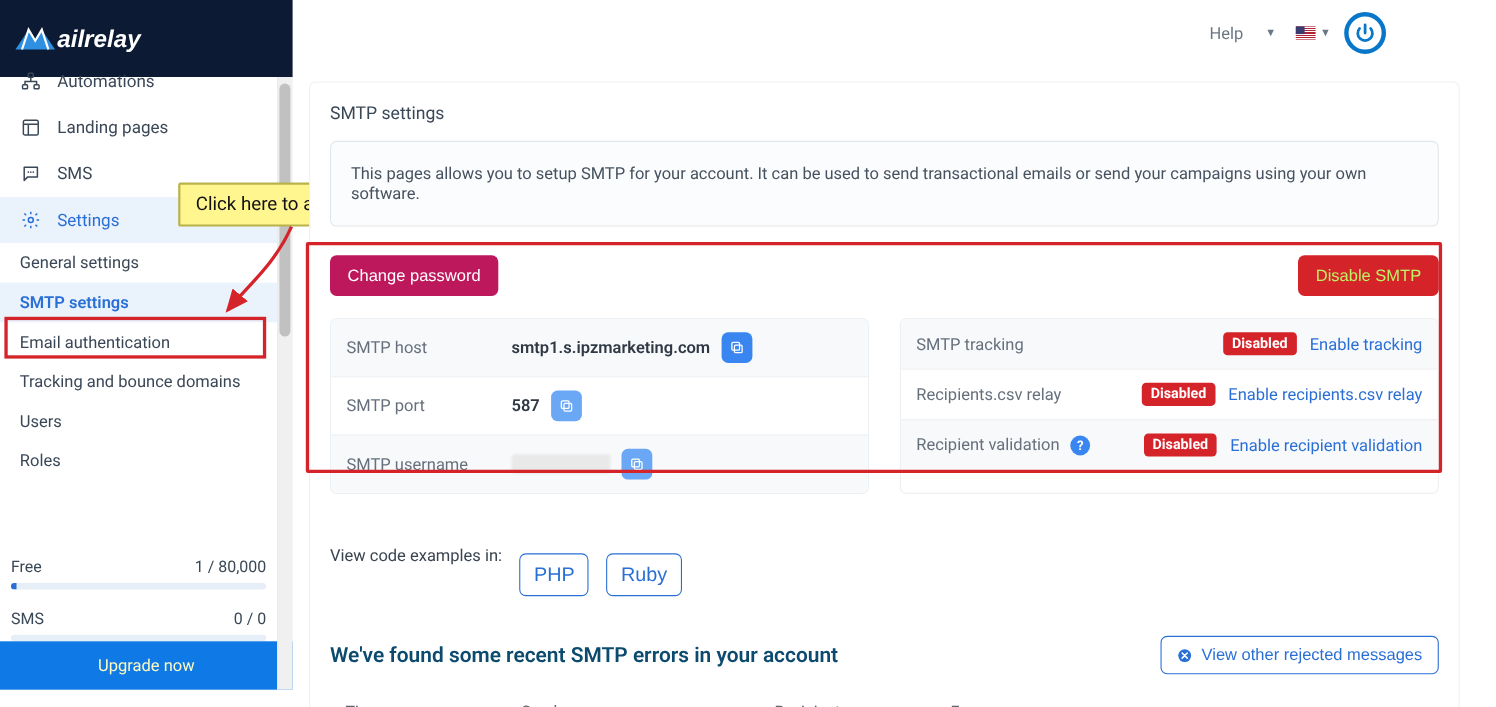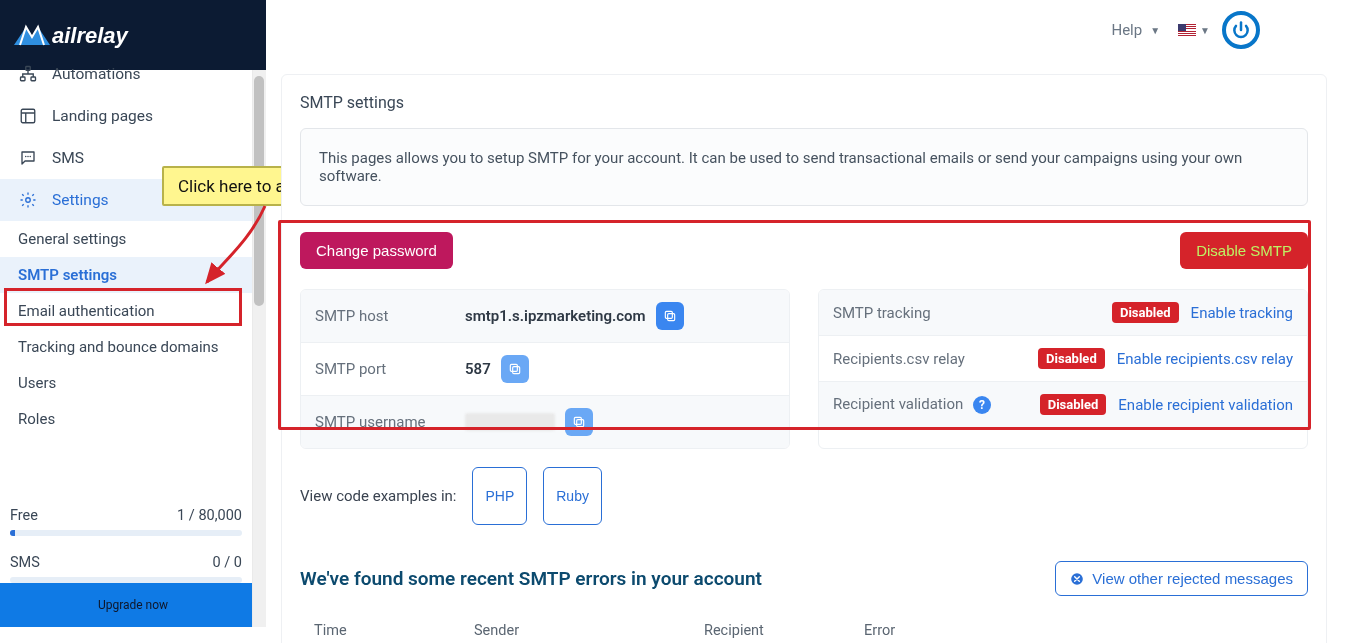--- a/index.html
+++ b/index.html
@@ -3,21 +3,21 @@
 <meta charset="utf-8">
 <style>
   * { box-sizing: border-box; margin: 0; padding: 0; }
   body { font-family: -apple-system, BlinkMacSystemFont, "Segoe UI", Roboto, Helvetica, Arial, sans-serif; background:#fff; width:1360px; height:643px; overflow:hidden; position:relative; }
 
   
   .topbar { position:absolute; left:0; top:0; right:0; height:70px; }
   .logo-box { position:absolute; left:0; top:0; width:266px; height:70px; background:#0c1b33; display:flex; align-items:center; padding-left:12px; }
   .logo-svg { display:block; }
   .top-right { position:absolute; right:28px; top:0; height:60px; display:flex; align-items:center; gap:12px; }
-  .help-link { color:#6b7785; font-size:15px; display:flex; align-items:center; gap:8px; cursor:pointer; padding:6px 6px; }
+  .help-link { color:#6b7785; font-size:15px; display:flex; align-items:center; gap:20px; cursor:pointer; padding:6px 6px; }
   .caret { font-size:10px; color:#6b7785; }
   .flag-wrap { display:flex; align-items:center; gap:4px; cursor:pointer; }
   .flag { width:18px; height:12px; display:inline-block; background:
     linear-gradient(to bottom,
       #B22234 0 7.7%, #fff 7.7% 15.4%, #B22234 15.4% 23.1%, #fff 23.1% 30.8%,
       #B22234 30.8% 38.5%, #fff 38.5% 46.2%, #B22234 46.2% 53.9%, #fff 53.9% 61.6%,
       #B22234 61.6% 69.3%, #fff 69.3% 77%, #B22234 77% 84.7%, #fff 84.7% 92.4%, #B22234 92.4% 100%);
     position:relative; }
   .flag::before { content:""; position:absolute; left:0; top:0; width:8px; height:6.5px; background:#3C3B6E; }
   .power-btn { width:38px; height:38px; border-radius:50%; border:4px solid #0876c9; display:flex; align-items:center; justify-content:center; cursor:pointer; }
@@ -35,41 +35,41 @@
   .nav-item.active { background:#eaf2fb; color:#2a6fd6; }
   .nav-item.active .nav-icon { color:#2a6fd6; }
   .nav-item .expand { margin-left:auto; font-size:12px; }
   .sub { padding:0; }
   .sub .sub-item { display:flex; align-items:center; padding:9px 14px 9px 18px; color:#3a4756; font-size:15px; cursor:pointer; }
   .sub .sub-item.active { background:#eaf2fb; color:#2a6fd6; font-weight:600; }
   .quota { position:absolute; left:0; bottom:44px; width:252px; padding:0 10px; }
   .quota-row { display:flex; justify-content:space-between; font-size:14.5px; color:#3a4756; margin-top:18px; }
   .quota-bar { height:6px; background:#e6eef7; border-radius:3px; margin-top:6px; position:relative; overflow:hidden; }
   .quota-fill { position:absolute; left:0; top:0; bottom:0; background:#2a6fd6; }
-  .upgrade { position:absolute; left:0; bottom:0; width:266px; height:44px; background:#0f7ae5; color:#0f172a; font-size:12px; display:flex; align-items:center; justify-content:center; cursor:pointer; }
+  .upgrade { position:absolute; left:0; bottom:0; width:266px; height:44px; background:#0f7ae5; color:#fef9c3; font-size:15px; display:flex; align-items:center; justify-content:center; cursor:pointer; }
 
   
   .red-rect-nav { position:absolute; border:3px solid #d5232a; pointer-events:none; }
   .callout { position:absolute; background:#fff68f; border:2px solid #b8b24a; color:#111; font-size:17px; padding:8px 14px; border-radius:2px; pointer-events:none; }
   .arrow-svg { position:absolute; pointer-events:none; }
 
   
   .main { position:absolute; left:266px; right:18px; top:70px; bottom:0; overflow:hidden; }
 
   .card { position:absolute; left:15px; right:15px; top:4px; background:#fff; border:1px solid #eef0f3; border-radius:6px; padding:18px 18px 30px 18px; }
   .card-title { font-size:16px; color:#3a4756; margin-bottom:16px; }
   .info-banner { border:1px solid #e3e6ea; background:#fbfcfd; border-radius:6px; padding:20px 18px; color:#46525f; font-size:15px; margin-bottom:26px; }
 
   .red-rect-main { position:absolute; border:3px solid #d5232a; pointer-events:none; border-radius:2px; }
 
   .btn { display:inline-flex; align-items:center; justify-content:center; border-radius:6px; font-size:15px; padding:10px 16px; cursor:pointer; border:none; }
   .btn-primary { background:#be185d; color:#fff; }
   .btn-danger  { background:#d5232a; color:#bef264; }
   .btn-outline { background:#fff; border:1px solid #2a6fd6; color:#2a6fd6; padding:8px 14px; }
-  .btn-outline.small { padding:20px 12px; font-size:14px; }
+  .btn-outline.small { padding:8px 12px; font-size:18px;margin-top:36px; }
   .btn-row { display:flex; justify-content:space-between; margin-bottom:20px; }
 
   .grid2 { display:grid; grid-template-columns:1fr 1fr; gap:28px; }
   .kv-table { border:1px solid #edf0f3; border-radius:6px; overflow:hidden; }
   .kv-row { display:flex; align-items:center; padding:12px 14px; font-size:15px; color:#4a5560; }
   .kv-row + .kv-row { border-top:1px solid #edf0f3; }
   .kv-row:nth-child(odd){ background:#f7f9fb; }
   .kv-key { flex:0 0 150px; color:#66707c; }
   .kv-val { font-weight:600; color:#2f3945; display:flex; align-items:center; gap:10px; }
   .copy-btn { width:28px; height:28px; border-radius:6px; background:#3a86f0; display:inline-flex; align-items:center; justify-content:center; cursor:pointer; }

